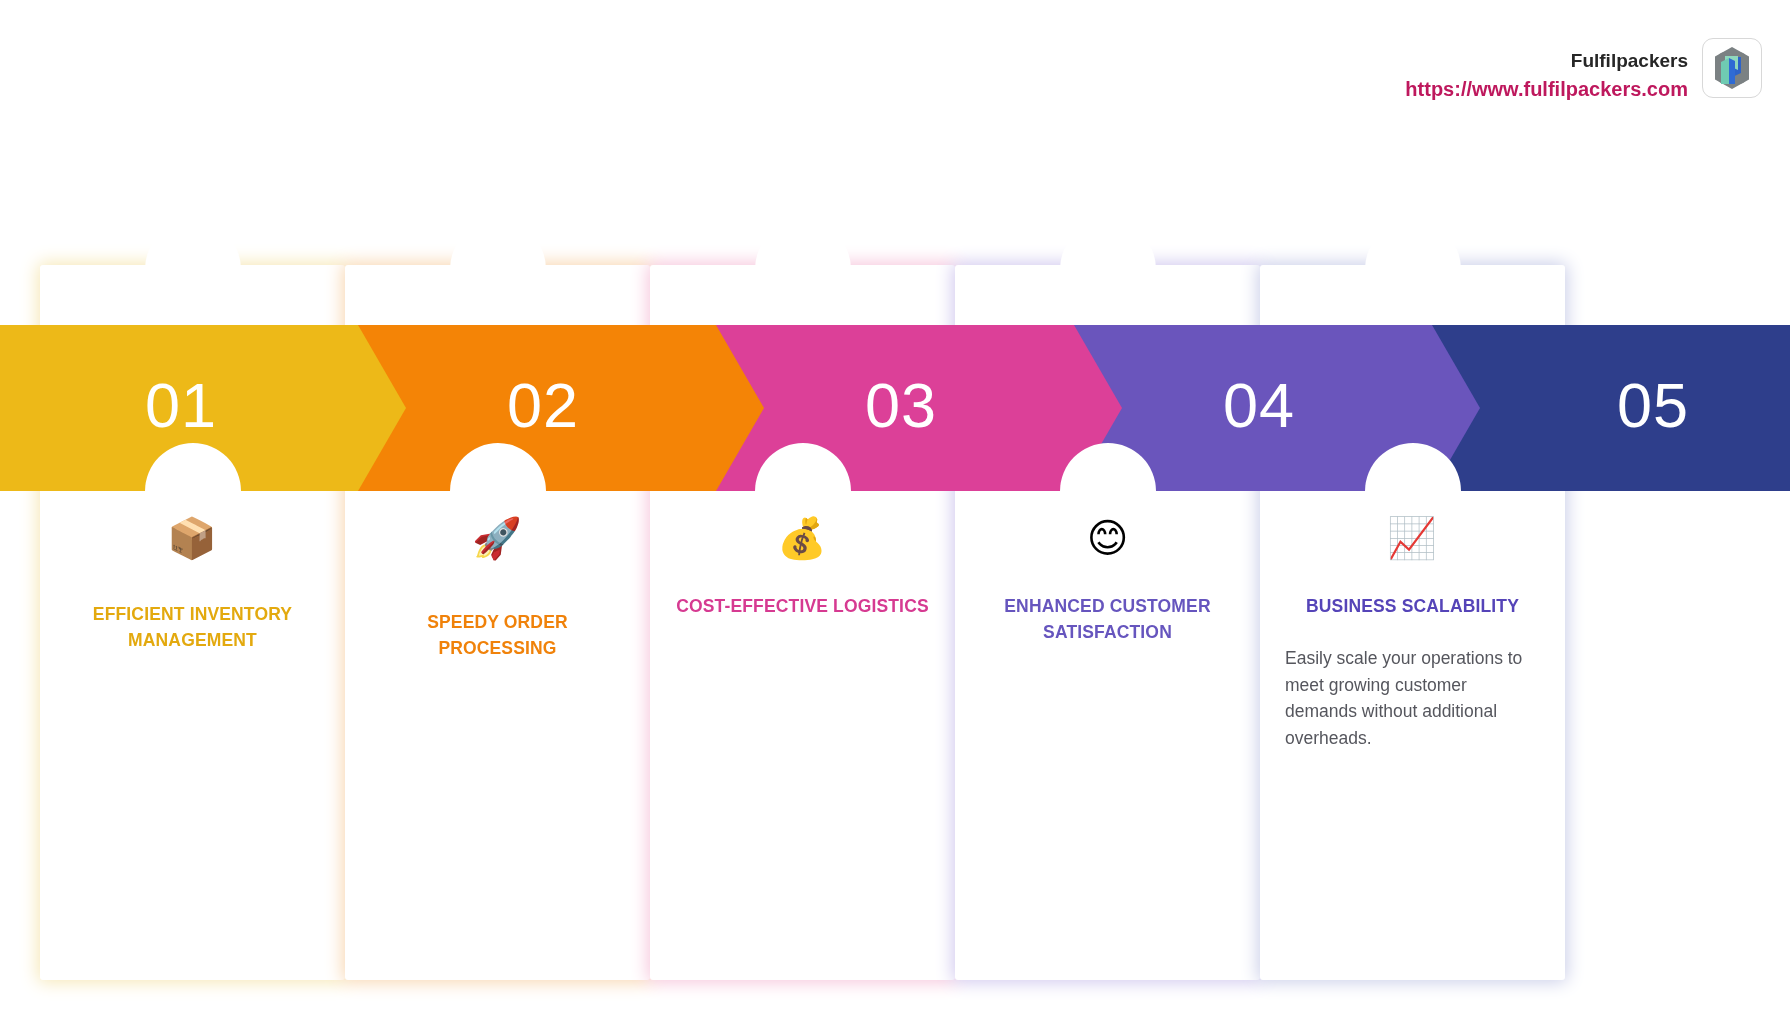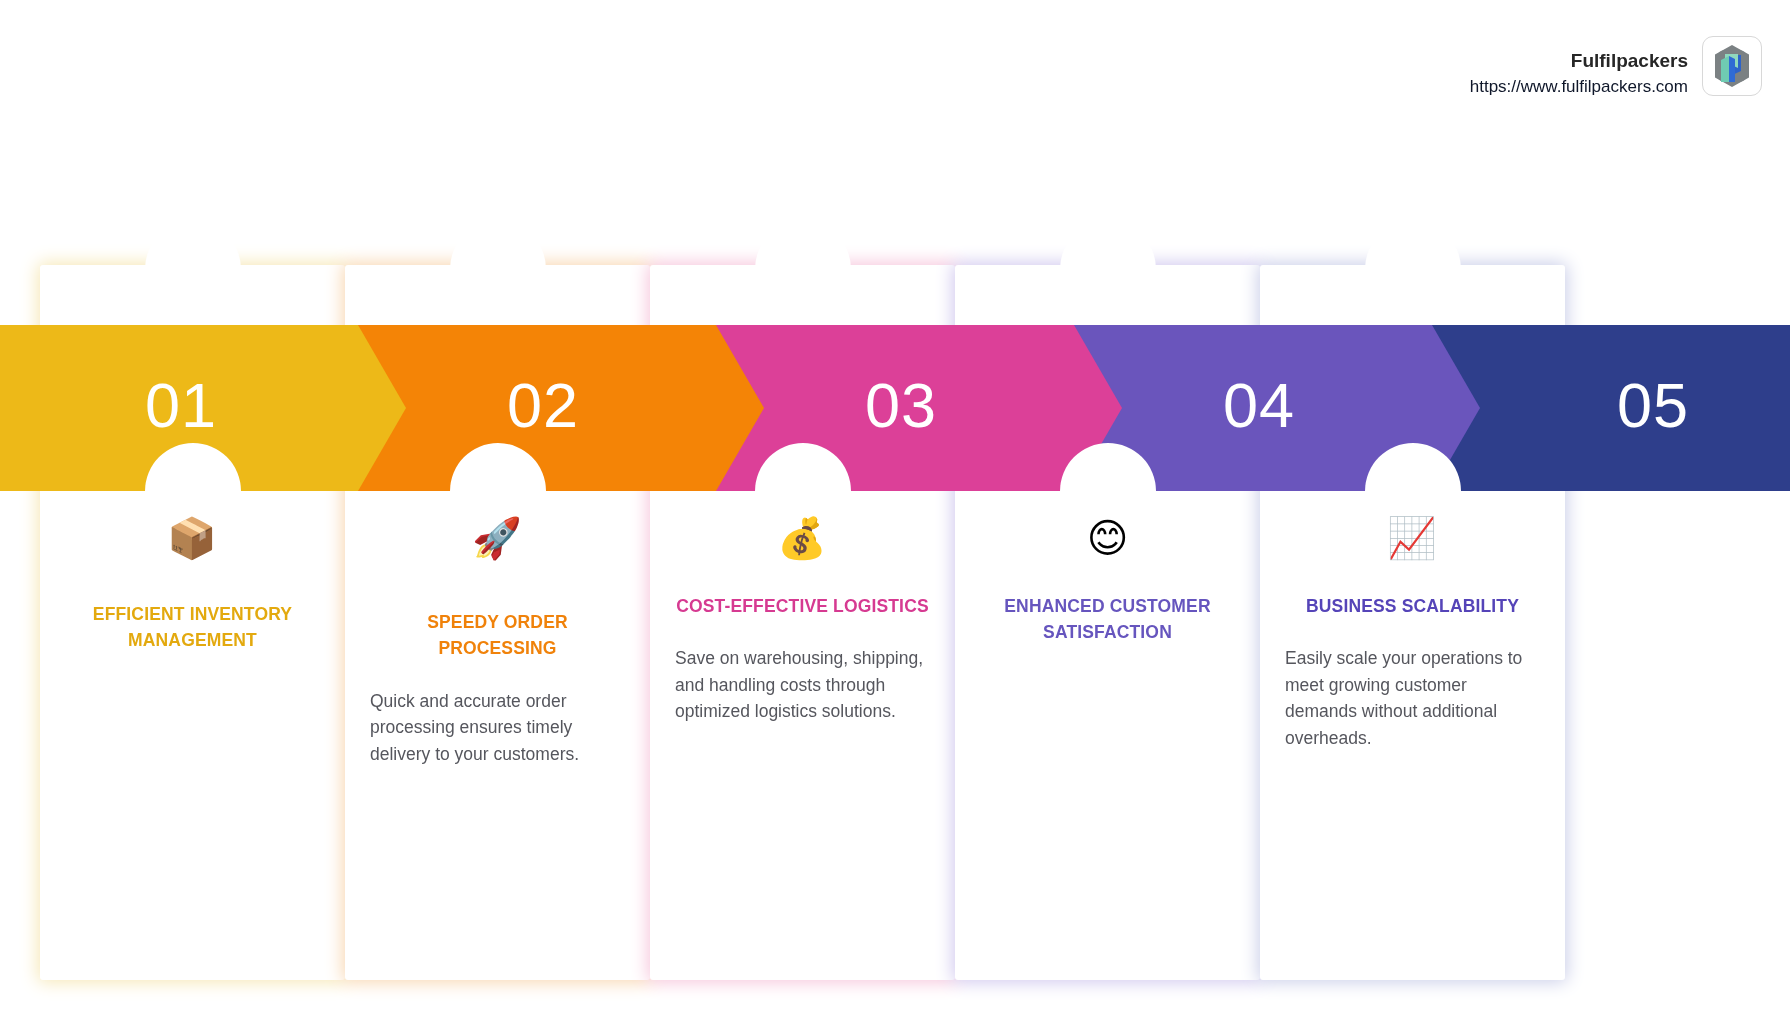--- a/index.html
+++ b/index.html
@@ -62,23 +62,23 @@
   }
 
   .brand-name {
     font-size: 19px;
     font-weight: 700;
     color: #262626;
     line-height: 1.35;
   }
 
   .brand-url {
-    font-size: 17px;
-    font-weight: 400;
-    color: #0f172a;
+    font-size: 20px;
+    font-weight: 700;
+    color: #be185d;
     line-height: 1.35;
     margin-top: 2px;
   }
 
   .brand-logo {
     width: 60px;
     height: 60px;
     border: 1px solid #d8d8d8;
     border-radius: 11px;
     background: #ffffff;
@@ -229,29 +229,27 @@
       <div class="card-inner">
         <div class="card-icon">📦</div>
         <div class="card-title" style="color: rgb(227, 169, 14); margin-top: 40px;">EFFICIENT INVENTORY MANAGEMENT</div>
       </div>
     </div>
     <div class="card" style="left: 345px; box-shadow: rgb(248, 213, 174) 0px 0px 18px 2px;">
       <div class="notch"></div>
       <div class="card-inner">
         <div class="card-icon">🚀</div>
         <div class="card-title" style="color: rgb(240, 130, 10); margin-top: 48px;">SPEEDY ORDER PROCESSING</div>
-        <div class="card-desc">Quick and accurate order processing ensures timely delivery to your customers.</div>
       </div>
     </div>
     <div class="card" style="left: 650px; box-shadow: rgb(246, 195, 218) 0px 0px 18px 2px;">
       <div class="notch"></div>
       <div class="card-inner">
         <div class="card-icon">💰</div>
         <div class="card-title" style="color: rgb(214, 58, 145);">COST-EFFECTIVE LOGISTICS</div>
-        <div class="card-desc">Save on warehousing, shipping, and handling costs through optimized logistics solutions.</div>
       </div>
     </div>
     <div class="card" style="left: 955px; box-shadow: rgb(207, 198, 238) 0px 0px 18px 2px;">
       <div class="notch"></div>
       <div class="card-inner">
         <div class="card-icon">😊</div>
         <div class="card-title" style="color: rgb(102, 85, 190);">ENHANCED CUSTOMER SATISFACTION</div>
       </div>
     </div>
     <div class="card" style="left: 1260px; box-shadow: rgb(201, 205, 232) 0px 0px 18px 2px;">

